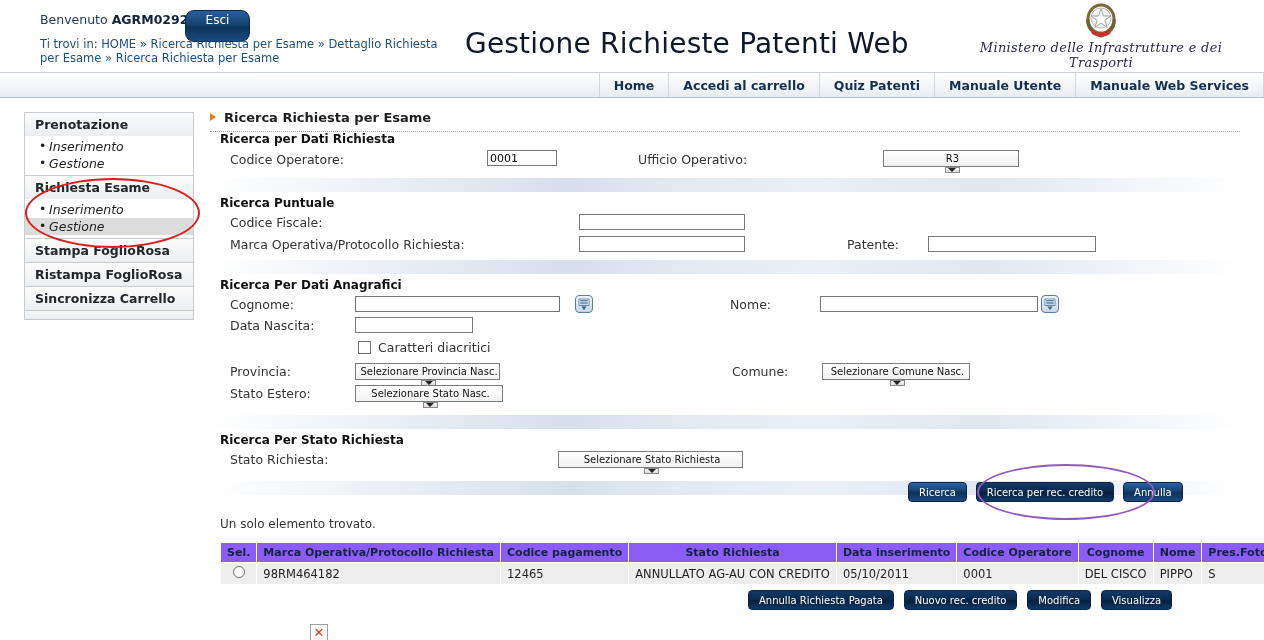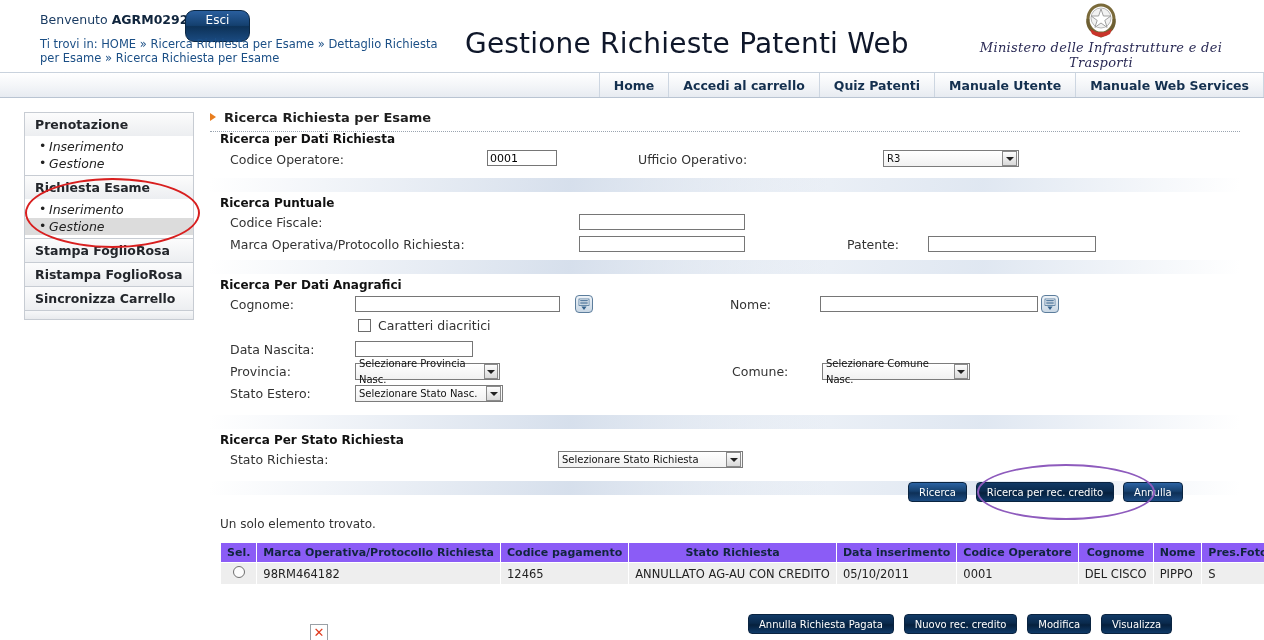--- a/index.html
+++ b/index.html
@@ -86,21 +86,21 @@
   .row { position:relative; height:20px; }
   .lbl { position:absolute; font-size:12.5px; color:#333; }
   input.tb {
     position:absolute; height:16px; border:1px solid #767676; background:#fff;
     font-family:"DejaVu Sans", sans-serif; font-size:11px; color:#000; padding:0 2px;
   }
   .sel-box {
     position:absolute; height:17px; border:1px solid #7c7c7c;
     background:linear-gradient(to bottom,#ffffff,#f1f1f1);
     font-size:10px; color:#111; line-height:16px; padding-left:3px;
-    display:flex; align-items:center; justify-content:space-between;
+    display:flex; align-items:center; justify-content:space-between;flex-direction:column;
   }
   .sel-box .arrowbtn {
     width:15px; height:15px; margin-right:1px;
     background:linear-gradient(to bottom,#fdfdfd,#d9d9d9);
     border:1px solid #8a8a8a; display:flex; align-items:center; justify-content:center;
   }
   .sel-box .arrowbtn i {
     width:0;height:0;border-left:4px solid transparent;border-right:4px solid transparent;
     border-top:4px solid #222; display:block;
   }
@@ -261,28 +261,28 @@
       <svg width="12" height="13" viewBox="0 0 12 13">
         <rect x="1" y="1" width="10" height="6.5" fill="#ffffff" stroke="#33618c" stroke-width="0.7"></rect>
         <line x1="2.2" y1="2.6" x2="9.8" y2="2.6" stroke="#33618c" stroke-width="0.9"></line>
         <line x1="2.2" y1="4.2" x2="9.8" y2="4.2" stroke="#33618c" stroke-width="0.9"></line>
         <line x1="2.2" y1="5.8" x2="9.8" y2="5.8" stroke="#33618c" stroke-width="0.9"></line>
         <polygon points="3.4,8.4 8.6,8.4 6,12" fill="#33618c"></polygon>
       </svg>
     </div>
   </div>
 
+  <div class="row" style="height:22px;">
+    <span class="lbl" style="left:20px; top:1px;">Data Nascita:</span>
+    <input class="tb" style="left: 145px; top: 0px; width: 118px;" value="">
+  </div>
+
   <div class="row" style="height:24px;">
     <div class="cbx" style="left:148px; top:2px;"></div>
     <span class="lbl" style="left:168px; top:1px;">Caratteri diacritici</span>
-  </div>
-
-  <div class="row" style="height:22px;">
-    <span class="lbl" style="left:20px; top:1px;">Data Nascita:</span>
-    <input class="tb" style="left: 145px; top: 0px; width: 118px;" value="">
   </div>
 
   <div class="row" style="height:22px;">
     <span class="lbl" style="left:20px; top:1px;">Provincia:</span>
     <div class="sel-box" style="left:145px; top:0px; width:145px;">
       <span>Selezionare Provincia Nasc.</span>
       <span class="arrowbtn">
           <i></i>
         </span>
     </div>
@@ -353,21 +353,21 @@
       <td>ANNULLATO AG-AU CON CREDITO</td>
       <td>05/10/2011</td>
       <td>0001</td>
       <td>DEL CISCO</td>
       <td>PIPPO</td>
       <td>S</td>
     </tr>
   </tbody>
 </table>
 
-<div class="btnbar" style="left:748px; top:590px;margin-top:24px;">
+<div class="btnbar" style="left:748px; top:590px;">
   <span class="btn dark">Annulla Richiesta Pagata</span>
   <span class="btn dark" style="margin-left:6px;">Nuovo rec. credito</span>
   <span class="btn dark" style="margin-left:6px;">Modifica</span>
   <span class="btn dark" style="margin-left:6px;">Visualizza</span>
 </div>
 
 <div class="errbox">
   <div class="xicon">✕</div>
 </div>
 

